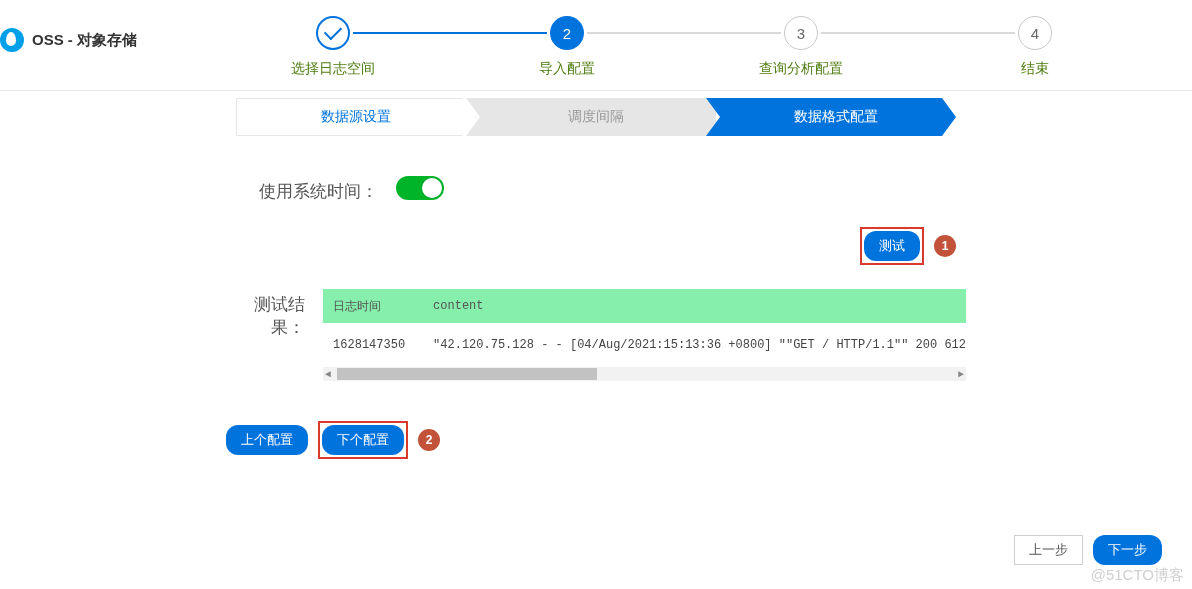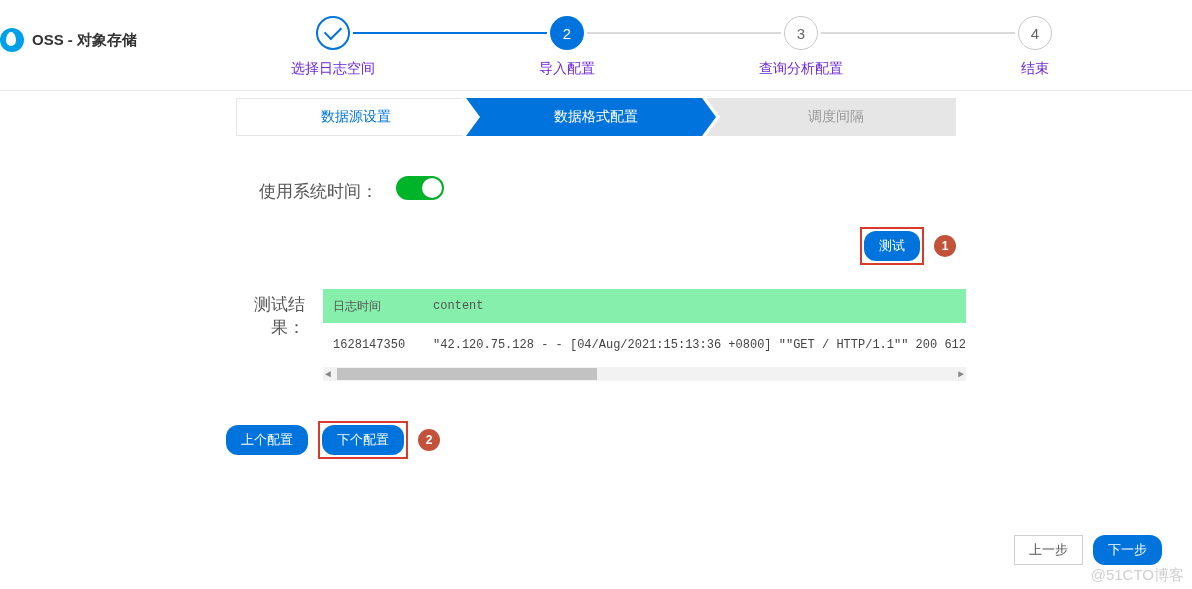--- a/index.html
+++ b/index.html
@@ -85,21 +85,21 @@
       background: #0073dd;
       color: #fff;
     }
     .step-circle.pending {
       border: 1px solid #c8c8c8;
       color: #666;
     }
     .step-label {
       margin-top: 10px;
       font-size: 14px;
-      color: #6d28d9;
+      color: #4d7c0f;
     }
     .step-line {
       position: absolute;
       top: 16px;
       left: calc(50% + 20px);
       right: calc(-50% + 20px);
       height: 2px;
       z-index: 1;
     }
     .step-line.blue { background: #0073dd; }
@@ -346,27 +346,27 @@
   </div>
 </div>
 
 <div class="content">
 
   <div class="arrow-tabs">
     <div class="arrow-tab link">
       <div class="tab-bg first"></div>
       <span>数据源设置</span>
     </div>
+    <div class="arrow-tab disabled">
+      <div class="tab-bg last"></div>
+      <span>调度间隔</span>
+    </div>
     <div class="arrow-tab active">
       <div class="tab-bg mid"></div>
       <span>数据格式配置</span>
-    </div>
-    <div class="arrow-tab disabled">
-      <div class="tab-bg last"></div>
-      <span>调度间隔</span>
     </div>
   </div>
 
   <div class="form-area">
 
     <div class="form-row">
       <div class="form-label">使用系统时间：</div>
       <div class="toggle">
         <div class="toggle-knob"></div>
       </div>

